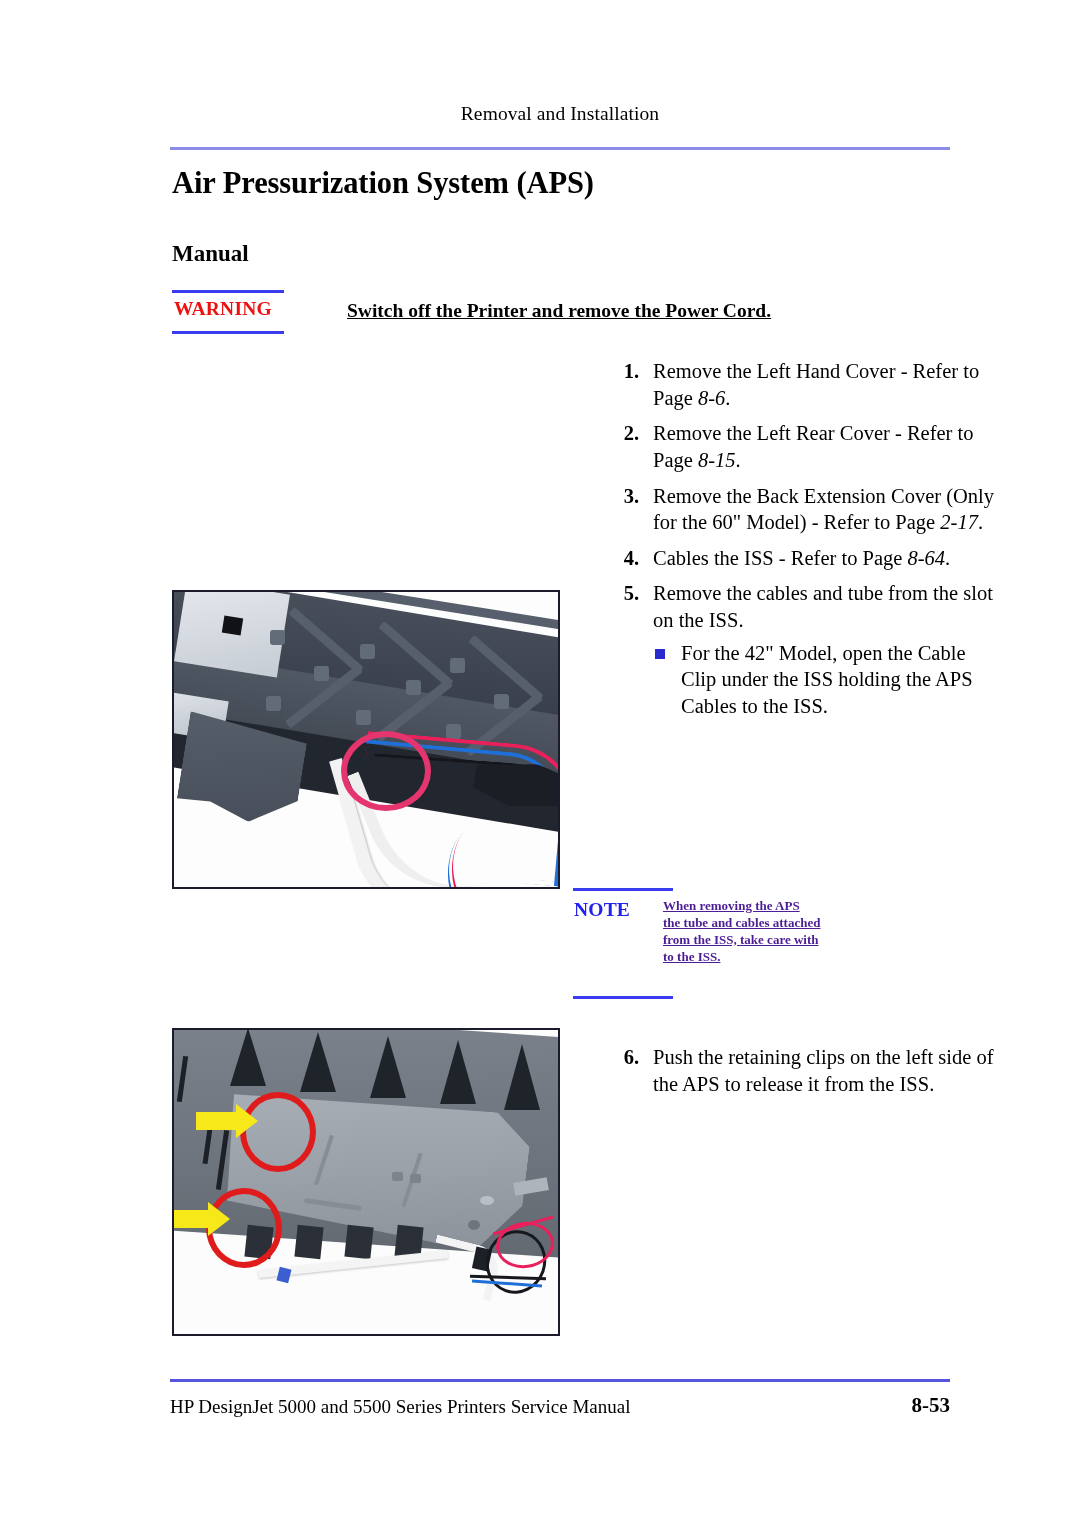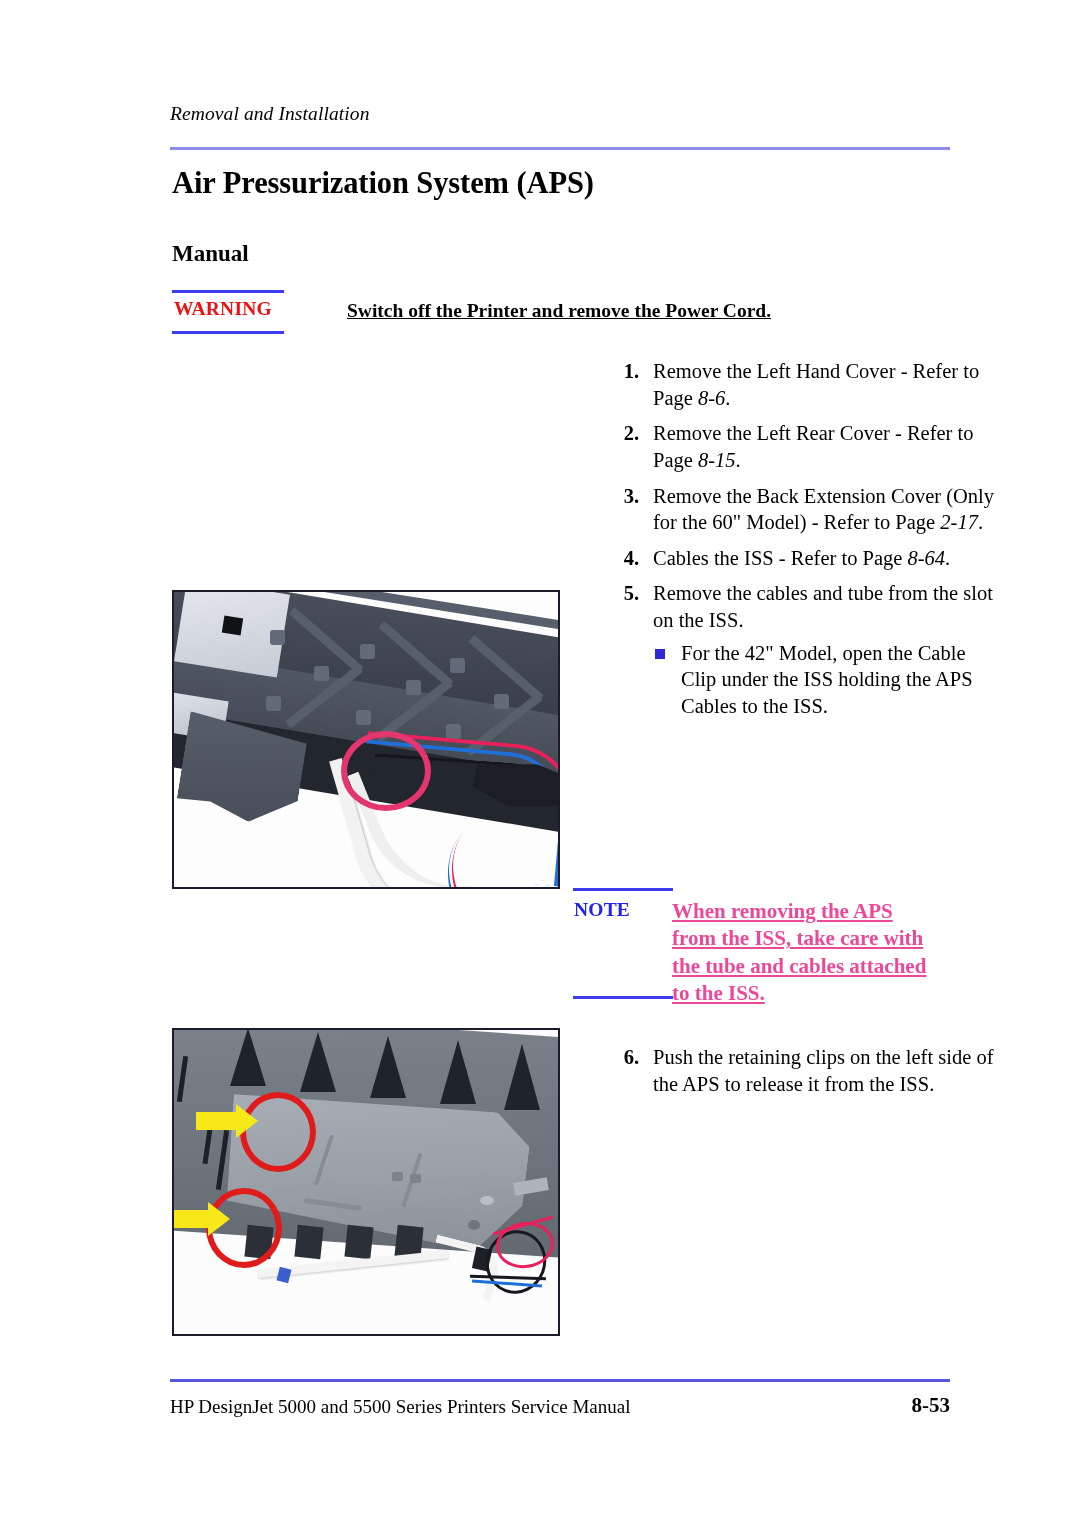--- a/index.html
+++ b/index.html
@@ -25,25 +25,24 @@
     height: 1528px;
     background: #fff;
   }
 
   
   .running-header {
     position: absolute;
     left: 170px;
     top: 103px;
     width: 780px;
-    text-align: left;
+    text-align: center;
     font-size: 19.5px;
     letter-spacing: .1px;
     color: #000;
-    font-style: italic;
   }
   .header-rule {
     position: absolute;
     left: 170px;
     top: 147px;
     width: 780px;
     height: 2.5px;
     background: #8c8ce8;
   }
 
@@ -92,22 +91,22 @@
   #warning-block .rule-bottom { left: 0;   top: 41px; width: 112px; }
   #warning-block .tag  { left: 2px; top: 8px; font-size: 19.5px; color: #ee1111; }
   #warning-block .body { left: 175px; top: 8px; width: 600px; font-size: 19.5px; color: #000; }
 
   
   #note-block { left: 573px; top: 888px; width: 380px; height: 112px; }
   #note-block .rule-top    { left: 0; top: 0;     width: 100px; }
   #note-block .rule-bottom { left: 0; top: 108px; width: 100px; }
   #note-block .tag  { left: 1px; top: 11px; font-size: 19.5px; color: #2222ee; }
   #note-block .body {
-    left: 99px; top: 10px; width: 280px;
-    font-size: 21px; color: #ec4899;
+    left: 90px; top: 10px; width: 280px;
+    font-size: 13px; color: #4c1d95;
     text-align: justify;
   }
   #note-block .body span { display: block; }
 
   
   .proc {
     position: absolute;
     left: 573px;
     width: 382px;
   }
@@ -434,22 +433,22 @@
 
       <div class="f1-circle"></div>
     </div>
   </div>
 
   <div class="admon" id="note-block">
     <div class="rule-top"></div>
     <div class="tag">NOTE</div>
     <div class="body">
       <span>When removing the APS</span>
+      <span>the tube and cables attached</span>
       <span>from the ISS, take care with</span>
-      <span>the tube and cables attached</span>
       <span>to the ISS.</span>
     </div>
     <div class="rule-bottom"></div>
   </div>
 
   <ol class="proc" id="proc-bottom">
     <li>
       <span class="num">6.</span><span>Push the retaining clips on the left side of the APS to release it from the ISS.</span>
     </li>
   </ol>

